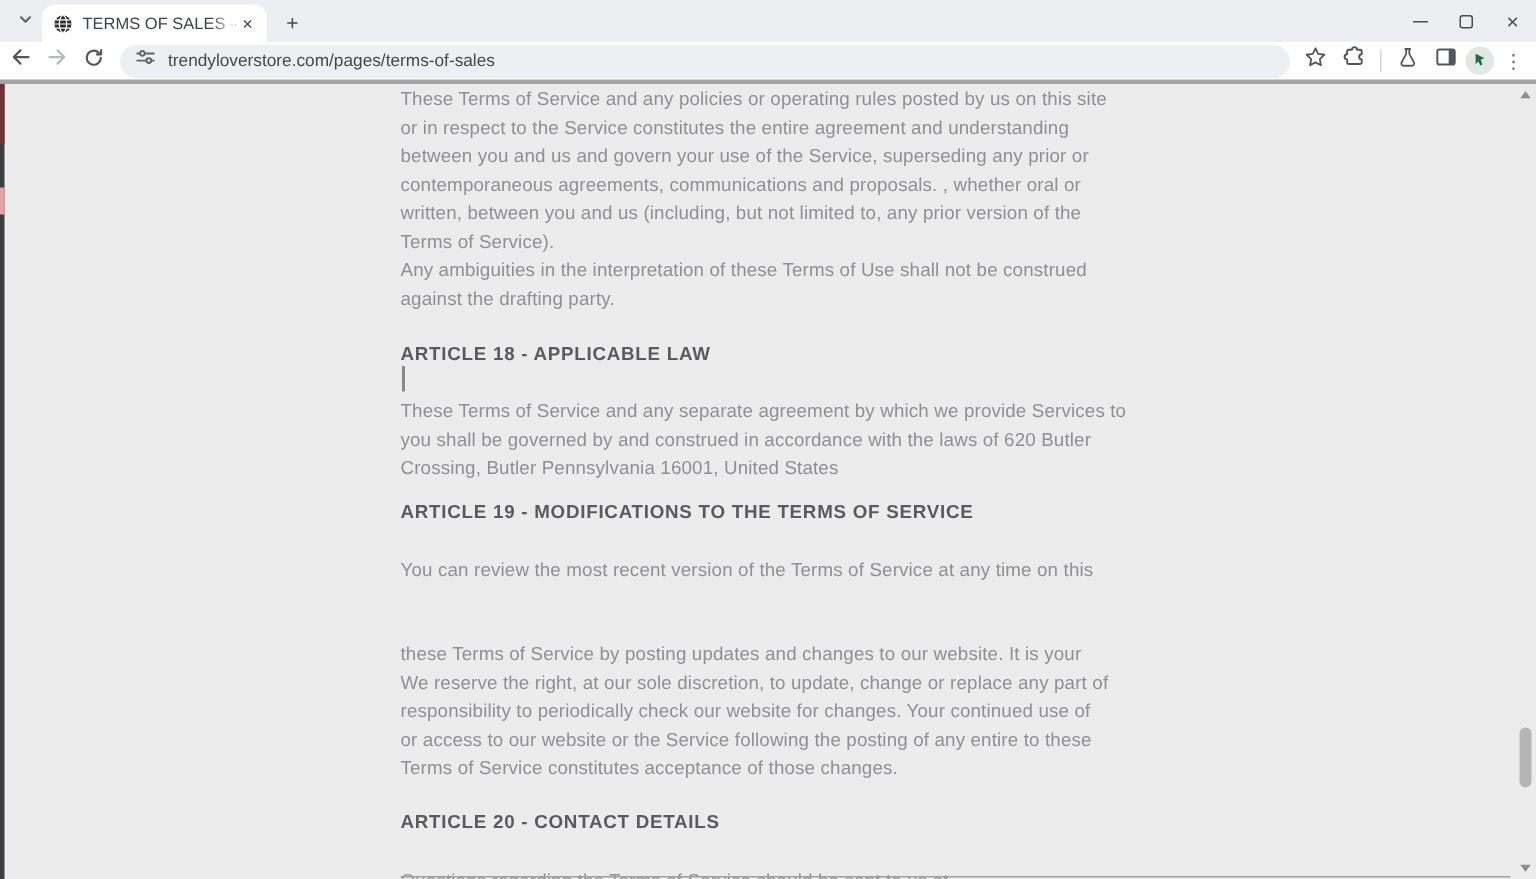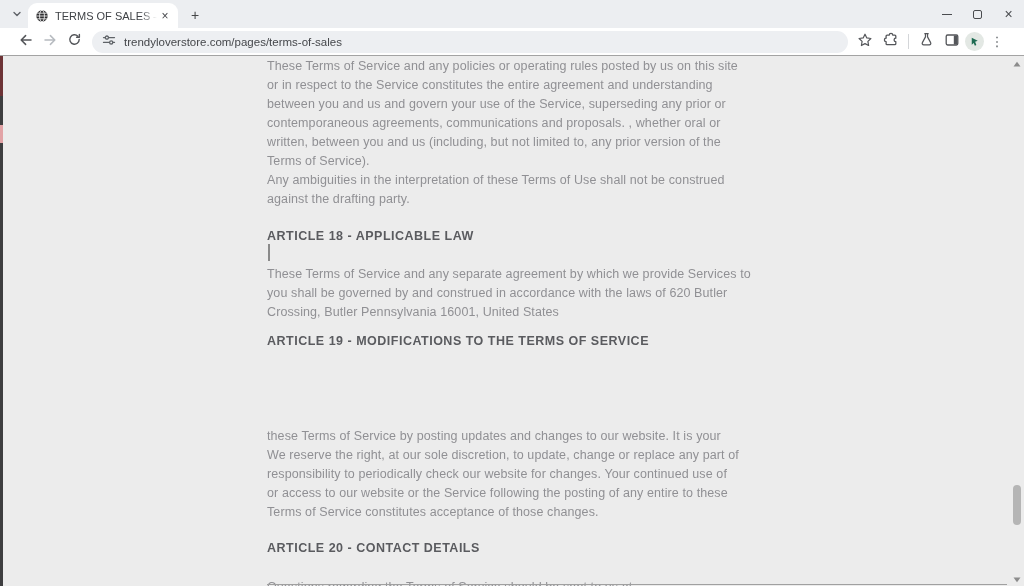--- a/index.html
+++ b/index.html
@@ -24,21 +24,21 @@
                 display:flex; align-items:center; justify-content:center; font-size:14px; color:#454749; cursor:pointer; }
   .win-controls { position:absolute; right:0; top:0; height:28px; display:flex; }
   .win-btn { width:31px; height:28px; display:flex; align-items:center; justify-content:center;
              color:#3f4246; cursor:pointer; }
   .glyph-min { width:10px; height:1px; background:#4a4c4f; }
   .glyph-max { width:9px; height:9px; border:1.2px solid #4a4c4f; border-radius:2px; }
   .glyph-close { font-size:14px; line-height:14px; color:#4a4c4f; }
 
   
   .toolbar { position:absolute; top:28px; left:0; right:0; height:28px; background:#fff;
-             border-bottom:1px solid #a3a3a3; display:flex; align-items:center; padding:0 14px; }
+             border-bottom:3px solid #a3a3a3; display:flex; align-items:center; padding:0 2px; }
   .nav-btn { width:24px; height:24px; display:flex; align-items:center; justify-content:center;
              border-radius:50%; cursor:pointer; flex:0 0 24px; }
   .omnibox { height:22px; flex:1; margin:0 4px 0 6px; background:#edeff2; border-radius:11px;
              display:flex; align-items:center; padding:0 10px; cursor:text; }
   .url-text { font-size:11.5px; color:#45474b; margin-left:8px; white-space:nowrap; }
   .tb-icon { width:26px; height:24px; display:flex; align-items:center; justify-content:center;
              cursor:pointer; flex:0 0 auto; }
   .tb-divider { width:1px; height:15px; background:#d4d6d9; margin:0 4px; flex:0 0 1px; }
   .avatar { width:19px; height:19px; border-radius:50%; background:#e3e8e4;
             display:flex; align-items:center; justify-content:center; cursor:pointer; flex:0 0 19px; }
@@ -223,20 +223,21 @@
 
       <div class="pblock" style="top:209px">
         <div class="line">These Terms of Service and any separate agreement by which we provide Services to</div>
         <div class="line">you shall be governed by and construed in accordance with the laws of 620 Butler</div>
         <div class="line">Crossing, Butler Pennsylvania 16001, United States</div>
       </div>
 
       <div class="heading" style="top:277px">ARTICLE 19 - MODIFICATIONS TO THE TERMS OF SERVICE</div>
 
       <div class="pblock" style="top:315px">
+        <div class="line">You can review the most recent version of the Terms of Service at any time on this</div>
       </div>
 
       <div class="pblock" style="top:371px">
         <div class="line">these Terms of Service by posting updates and changes to our website. It is your</div>
         <div class="line">We reserve the right, at our sole discretion, to update, change or replace any part of</div>
         <div class="line">responsibility to periodically check our website for changes. Your continued use of</div>
         <div class="line">or access to our website or the Service following the posting of any entire to these</div>
         <div class="line">Terms of Service constitutes acceptance of those changes.</div>
       </div>
 

